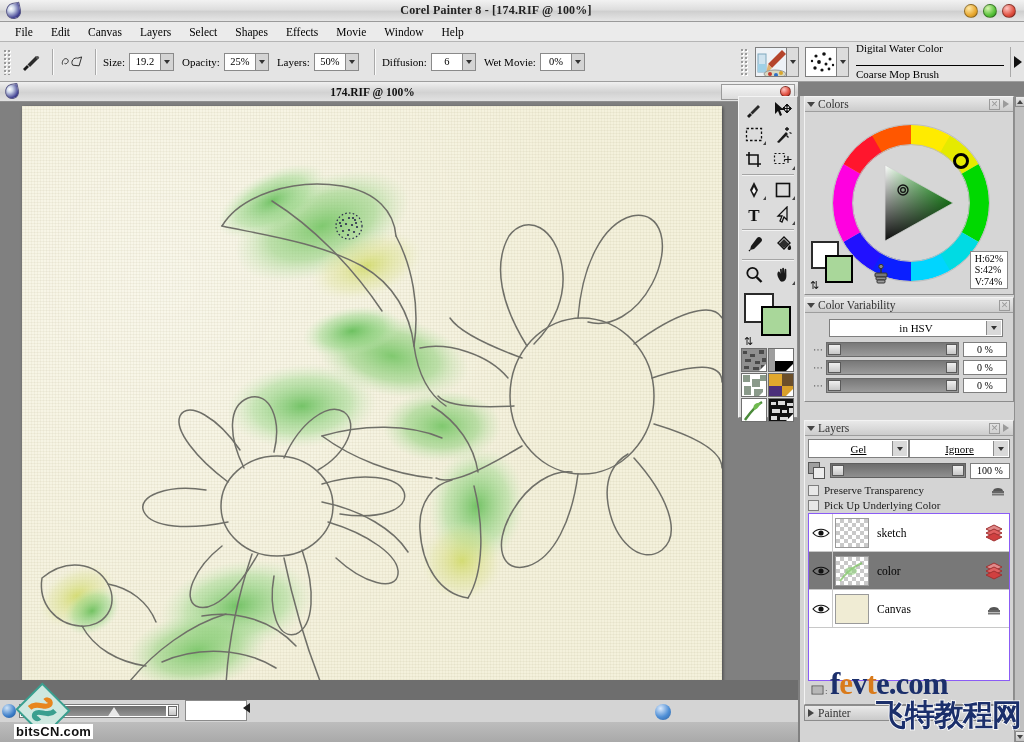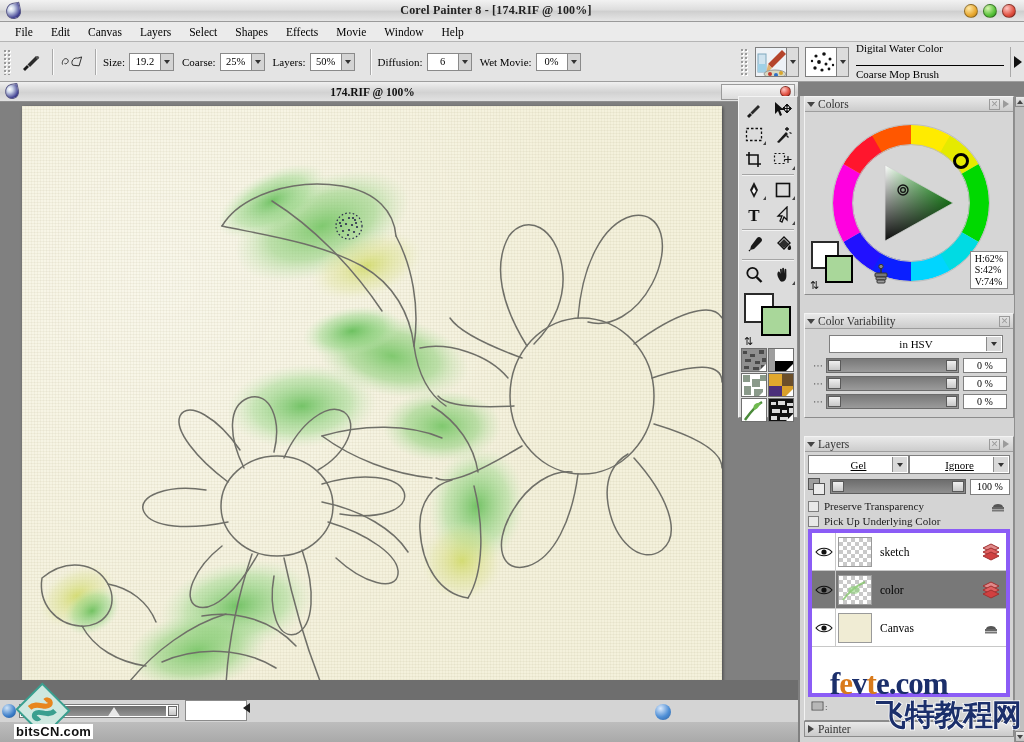--- a/index.html
+++ b/index.html
@@ -350,21 +350,21 @@
   .op-val {
     width: 40px; height: 16px; background: #fff; border: 1px solid #7f7f7f;
     display: flex; align-items: center; justify-content: center;
     font-size: 10px; font-family: "Liberation Serif", serif;
   }
   .chk-row { display: flex; align-items: center; margin-bottom: 1px; }
   .chkbox { width: 11px; height: 11px; background: #e8e8e8; border: 1px solid #7e7e7e; margin-right: 5px; }
   .chk-label { font-size: 11px; font-family: "Liberation Serif", serif; color: #1a1a1a; }
   .lock-icon { margin-left: auto; margin-right: 4px; width: 16px; height: 16px; }
   .layer-list {
-    margin-top: 2px; background: #fff; border: 4px solid #8b5cf6;
+    margin-top: 2px; background: #fff; border: 1px solid #8b5cf6;
     height: 168px; position: relative; overflow: hidden;
   }
   .layer-row { display: flex; align-items: center; height: 38px; border-bottom: 1px solid #c8c8c8; }
   .layer-row.selected { background: #787878; }
   .eye-cell {
     width: 24px; height: 100%; display: flex; align-items: center; justify-content: center;
     border-right: 1px solid #c8c8c8;
   }
   .layer-thumb {
     width: 34px; height: 30px; margin-left: 2px; border: 1px solid #9a9a9a; position: relative; overflow: hidden;
@@ -526,21 +526,21 @@
 
     <div class="prop-group">
       <span class="prop-label">Size:</span>
       <div class="numbox">
         <div class="val">19.2</div>
         <div class="arrow"></div>
       </div>
     </div>
 
     <div class="prop-group">
-      <span class="prop-label">Coarse:</span>
+      <span class="prop-label">Opacity:</span>
       <div class="numbox">
         <div class="val">25%</div>
         <div class="arrow"></div>
       </div>
     </div>
 
     <div class="prop-group">
       <span class="prop-label">Layers:</span>
       <div class="numbox">
         <div class="val">50%</div>
@@ -988,21 +988,21 @@
         </div>
 
         <div class="hsv-readout">
           <div><span>H:</span><span>62%</span></div>
           <div><span>S:</span><span>42%</span></div>
           <div><span>V:</span><span>74%</span></div>
         </div>
       </div>
     </div>
 
-    <div class="panel" style="margin-top:18px;">
+    <div class="panel" style="margin-top:2px;">
       <div class="panel-header">
         <span class="tri-down"></span>
         <span class="panel-title">Color Variability</span>
         <span class="pb-close">✕</span>
       </div>
       <div class="cv-body">
         <div class="cv-select">
           <span>in HSV</span>
           <span class="dd"></span>
         </div>

